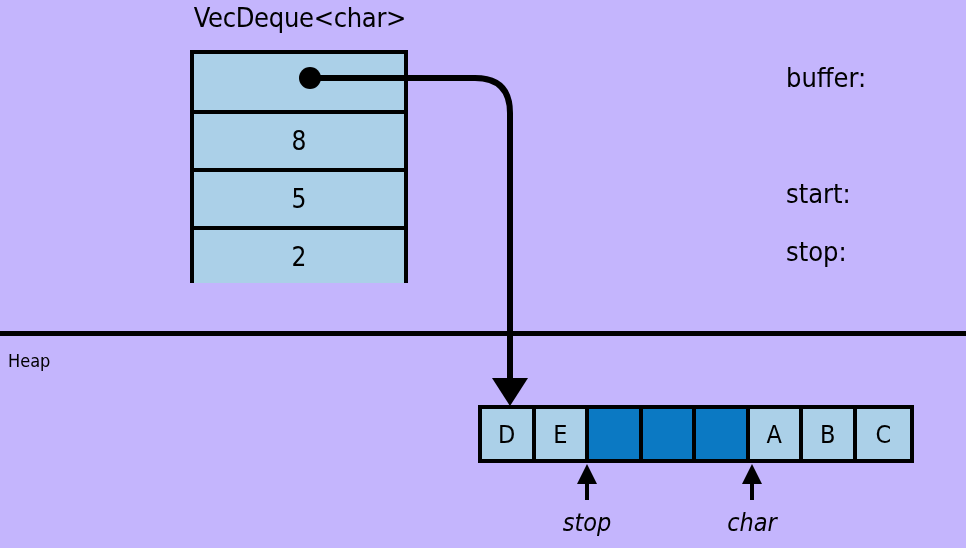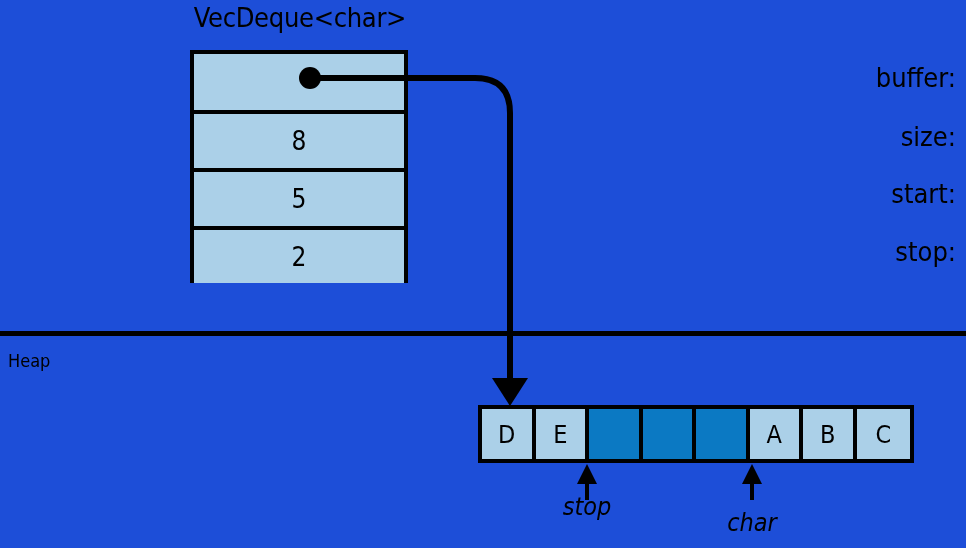--- a/index.html
+++ b/index.html
@@ -4,21 +4,21 @@
 <style>
   html, body {
     margin: 0;
     padding: 0;
     background: #ffffff;
   }
   #canvas {
     position: relative;
     width: 966px;
     height: 548px;
-    background: #1d4ed8;
+    background: #c4b5fd;
     font-family: "DejaVu Sans Condensed", "Liberation Sans Narrow", "Liberation Sans", sans-serif;
     overflow: hidden;
   }
 
   
   .struct-title {
     position: absolute;
     left: 150px;
     top: 2px;
     width: 300px;
@@ -57,21 +57,21 @@
   .struct-row.r2 { top: 114px; height: 58px; border-top: 4px solid #000000; }
   .struct-row.r3 { top: 172px; height: 57px; border-top: 4px solid #000000; }
 
   
   .field-label {
     position: absolute;
     right: 0;
     width: 180px;
     padding-right: 10px;
     box-sizing: border-box;
-    text-align: right;
+    text-align: left;
     font-size: 27px;
     color: #000000;
     white-space: nowrap;
   }
   .field-label.l0 { top: 62px; }
   .field-label.l1 { top: 121px; }
   .field-label.l2 { top: 178px; }
   .field-label.l3 { top: 236px; }
 
   
@@ -129,32 +129,31 @@
 
   
   .marker-label {
     position: absolute;
     font-size: 25px;
     font-style: italic;
     color: #000000;
     white-space: nowrap;
     transform: translateX(-50%);
   }
-  .marker-label.stop  { left: 587px; top: 492px; }
+  .marker-label.stop  { left: 587px; top: 508px; }
   .marker-label.start { left: 752px; top: 508px; }
 </style>
 </head>
 <body>
 
 <div id="canvas">
 
   <div class="struct-title">VecDeque&lt;char&gt;</div>
 
   <div class="field-label l0">buffer:</div>
-  <div class="field-label l1">size:</div>
   <div class="field-label l2">start:</div>
   <div class="field-label l3">stop:</div>
 
   <div class="struct-box">
     <div class="struct-row r0">
       <span></span>
     </div>
     <div class="struct-row r1">
       <span>8</span>
     </div>

